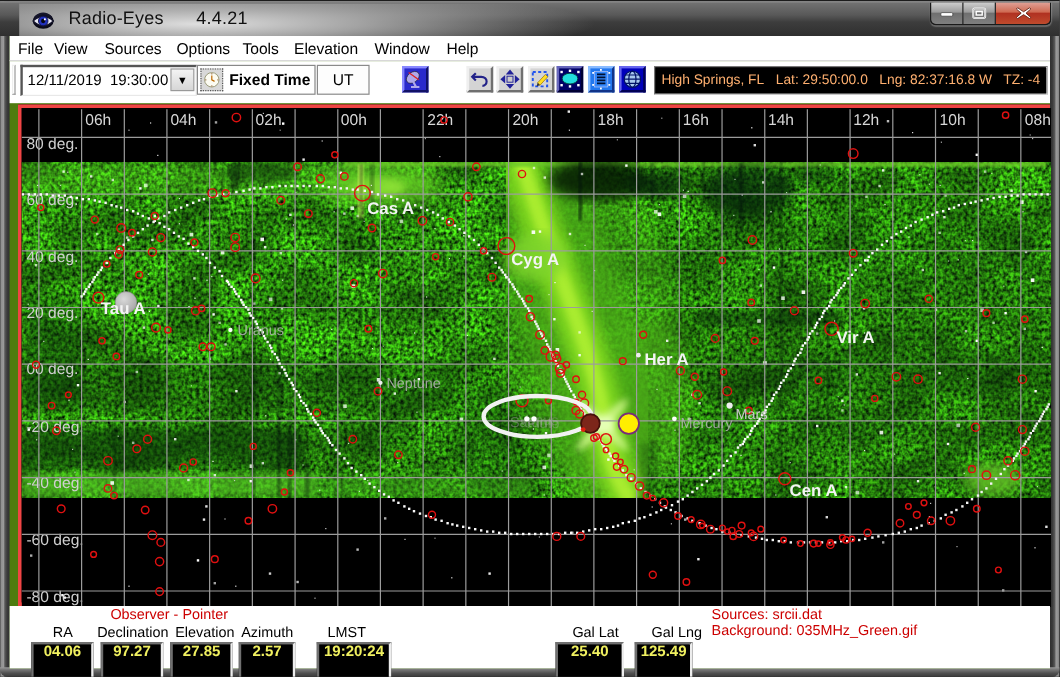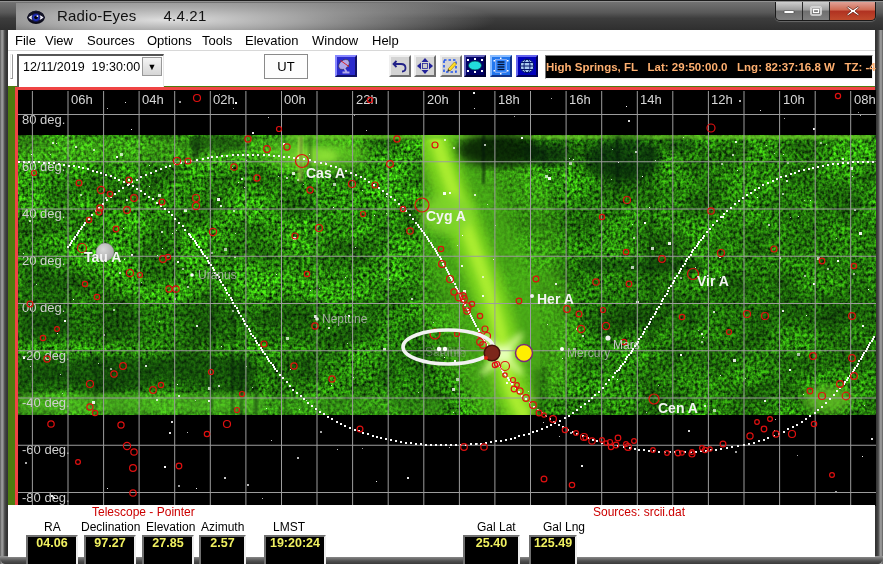--- a/index.html
+++ b/index.html
@@ -21,33 +21,33 @@
 .ttext{position:absolute;left:57px;top:6px;font-size:15px;color:#111;letter-spacing:0.2px}
 .capbtns{position:absolute;right:7px;top:1px;width:101px;height:19px;display:flex;
   border:1px solid #1a1a1a;border-top:none;border-radius:0 0 5px 5px;overflow:hidden;box-shadow:0 1px 1px rgba(255,255,255,.25)}
 .cb{flex:1;position:relative;background:linear-gradient(180deg,#cfcfcf 0%,#9b9b9b 45%,#6f6f6f 50%,#808080 100%);border-right:1px solid #2a2a2a}
 .cb:last-child{border-right:none;flex:1.7;background:linear-gradient(180deg,#e0a197 0%,#cf6a52 45%,#b03121 50%,#c04b2d 100%)}
 .cb svg{position:absolute;left:50%;top:50%;transform:translate(-50%,-50%)}
 .client{position:absolute;left:8px;top:30px;width:867px;height:527px;background:#4d7c0f}
 .menubar{position:absolute;left:0;top:0;width:100%;height:21px;background:#fff;font-size:13px;color:#000;border-bottom:1px solid #d8d8d8}
 .menubar span{position:absolute;top:3px}
 .toolbar{position:absolute;left:0;top:21px;width:100%;height:35px;background:#fff}
-.combo{position:absolute;left:9px;top:3px;width:147px;height:36px;background:#fff;border:1px solid #666;
+.combo{position:absolute;left:9px;top:3px;width:147px;height:26px;background:#fff;border:1px solid #666;
   border-top:2px solid #555;border-left:2px solid #555;border-right:1px solid #e8e8e8;border-bottom:1px solid #e8e8e8;font-size:13px}
 .combo .dtx{position:absolute;left:4px;top:4px;color:#000;font-size:12.5px;white-space:nowrap}
 .combo .drop{position:absolute;right:1px;top:1px;width:20px;height:19px;background:linear-gradient(180deg,#f4f4f4,#d6d6d6);border:1px solid #999;text-align:center;font-size:9px;line-height:18px;color:#000}
 .ftgroup{position:absolute;left:156px;top:3px;width:99px;height:25px;border:1px solid #888;white-space:nowrap}
 .ftclock{position:absolute;left:2px;top:2px;width:19px;height:19px;border:1px dotted #555;background:#d8d8d8}
 .ftlabel{position:absolute;left:26px;top:4px;font-size:13px;font-weight:bold;color:#000}
 .utbtn{position:absolute;left:256px;top:3px;width:44px;height:25px;background:#fdfdfd;border:1px solid #8a8a8a;text-align:center;font-size:13px;line-height:23px;color:#000}
 .tbtn{position:absolute;top:4px;width:22px;height:22px;background:#d4d4d4;
   border-top:2px solid #efefef;border-left:2px solid #efefef;border-right:2px solid #6f6f6f;border-bottom:2px solid #6f6f6f}
 .locbox{position:absolute;left:537px;top:4px;width:328px;height:24px;background:#000;
   border-top:1px solid #777;border-left:1px solid #777;border-right:1px solid #eee;border-bottom:1px solid #eee;
-  color:#ffb070;font-weight:bold;font-size:11.5px;text-align:center;line-height:22px;white-space:nowrap}
+  color:#ffb070;font-weight:normal;font-size:11.5px;text-align:center;line-height:22px;white-space:nowrap}
 .mappanel{position:absolute;left:7px;top:57px;width:860px;height:418px;background:#000;border:3px solid #ef4444}
 .bottom{position:absolute;left:0;top:475px;width:867px;height:52px;background:#fff;font-size:12px}
 .red{color:#cc0000}
 .blab{position:absolute;color:#000}
 .vbox{position:absolute;height:32px;background:#000;color:#f0f060;font-weight:bold;text-align:center;line-height:12px;
   border:2px solid;border-color:#707070 #ededed #ededed #707070;font-size:12.5px}
 </style></head>
 <body>
 <div class="win"></div>
 <div class="winb"></div>
@@ -92,20 +92,33 @@
       <span style="left:237px">Elevation</span>
   <span style="left:304px">Window</span>
       <span style="left:364px">Help</span>
  </div>
  <div class="toolbar">
       <div style="position:absolute;left:2px;top:3px;width:3px;height:25px;border:1px solid;border-color:#eee #999 #999 #eee"></div>
   <div class="combo">
         <span class="dtx">12/11/2019&nbsp; 19:30:00</span>
         <span class="drop">▼</span>
       </div>
+  <div class="ftgroup">
+    <div class="ftclock"><svg width="15" height="15" viewBox="0 0 15 15" style="margin:1px">
+      <circle cx="7.5" cy="7.5" r="6" fill="#fcfcf2" stroke="#997" stroke-width="0.8"></circle>
+      <g stroke="#a86">
+      <line x1="7.5" y1="1.8" x2="7.5" y2="3"></line>
+              <line x1="7.5" y1="12" x2="7.5" y2="13.2"></line>
+      <line x1="1.8" y1="7.5" x2="3" y2="7.5"></line>
+              <line x1="12" y1="7.5" x2="13.2" y2="7.5"></line>
+            </g>
+      <path d="M7.5 4 V7.5 L9.8 8.8" stroke="#b60" stroke-width="1" fill="none"></path>
+    </svg></div>
+    <div class="ftlabel">Fixed Time</div>
+  </div>
   <div class="utbtn">UT</div>
   <div class="tbtn" style="left:327px;background:#2a2acc;border-color:#8888ff #111166 #111166 #8888ff">
  <svg width="18" height="18" viewBox="0 0 18 18">
   <ellipse cx="7" cy="7.5" rx="6" ry="4.2" fill="#b0a8ea" stroke="#222" stroke-width="0.5" transform="rotate(-38 7 7.5)"></ellipse>
   <path d="M7 10.5 L9.5 15 M5.5 15.5 L12.5 15.5" stroke="#b0a8ea" stroke-width="1.8"></path>
   <path d="M3.5 3.5 L12 9.5" stroke="#dd2222" stroke-width="1"></path>
  </svg>
 </div>
 <div class="tbtn" style="left:381px">
  <svg width="18" height="18" viewBox="0 0 18 18">
@@ -1345,29 +1358,30 @@
 <text x="304" y="174">Cas A</text>
 <text x="424" y="217">Cyg A</text>
 <text x="82" y="258">Tau A</text>
 <text x="535" y="300">Her A</text>
 <text x="695" y="282">Vir A</text>
 <text x="656" y="409">Cen A</text>
 </g>
 </svg>
 </div>
  <div class="bottom">
-   <div class="red" style="position:absolute;left:84px;top:0px">Telescope - Pointer</div>
+   <div class="red" style="position:absolute;left:84px;top:0px">Observer - Pointer</div>
    <div class="blab" style="left:36px;top:15px">RA</div>
    <div class="blab" style="left:73px;top:15px">Declination</div>
    <div class="blab" style="left:138px;top:15px">Elevation</div>
    <div class="blab" style="left:193px;top:15px">Azimuth</div>
    <div class="blab" style="left:265px;top:15px">LMST</div>
    <div class="blab" style="left:469px;top:15px">Gal Lat</div>
    <div class="blab" style="left:535px;top:15px">Gal Lng</div>
    <div class="red" style="position:absolute;left:585px;top:0px">Sources: srcii.dat</div>
+   <div class="red" style="position:absolute;left:585px;top:13px">Background: 035MHz_Green.gif</div>
    <div class="vbox" style="left:18px;top:30px;width:52px">04.06</div>
    <div class="vbox" style="left:76px;top:30px;width:52px">97.27</div>
    <div class="vbox" style="left:134px;top:30px;width:52px">27.85</div>
    <div class="vbox" style="left:191px;top:30px;width:47px">2.57</div>
    <div class="vbox" style="left:256px;top:30px;width:62px">19:20:24</div>
    <div class="vbox" style="left:455px;top:30px;width:57px">25.40</div>
    <div class="vbox" style="left:521px;top:30px;width:48px">125.49</div>
  </div>
 </div>
 

